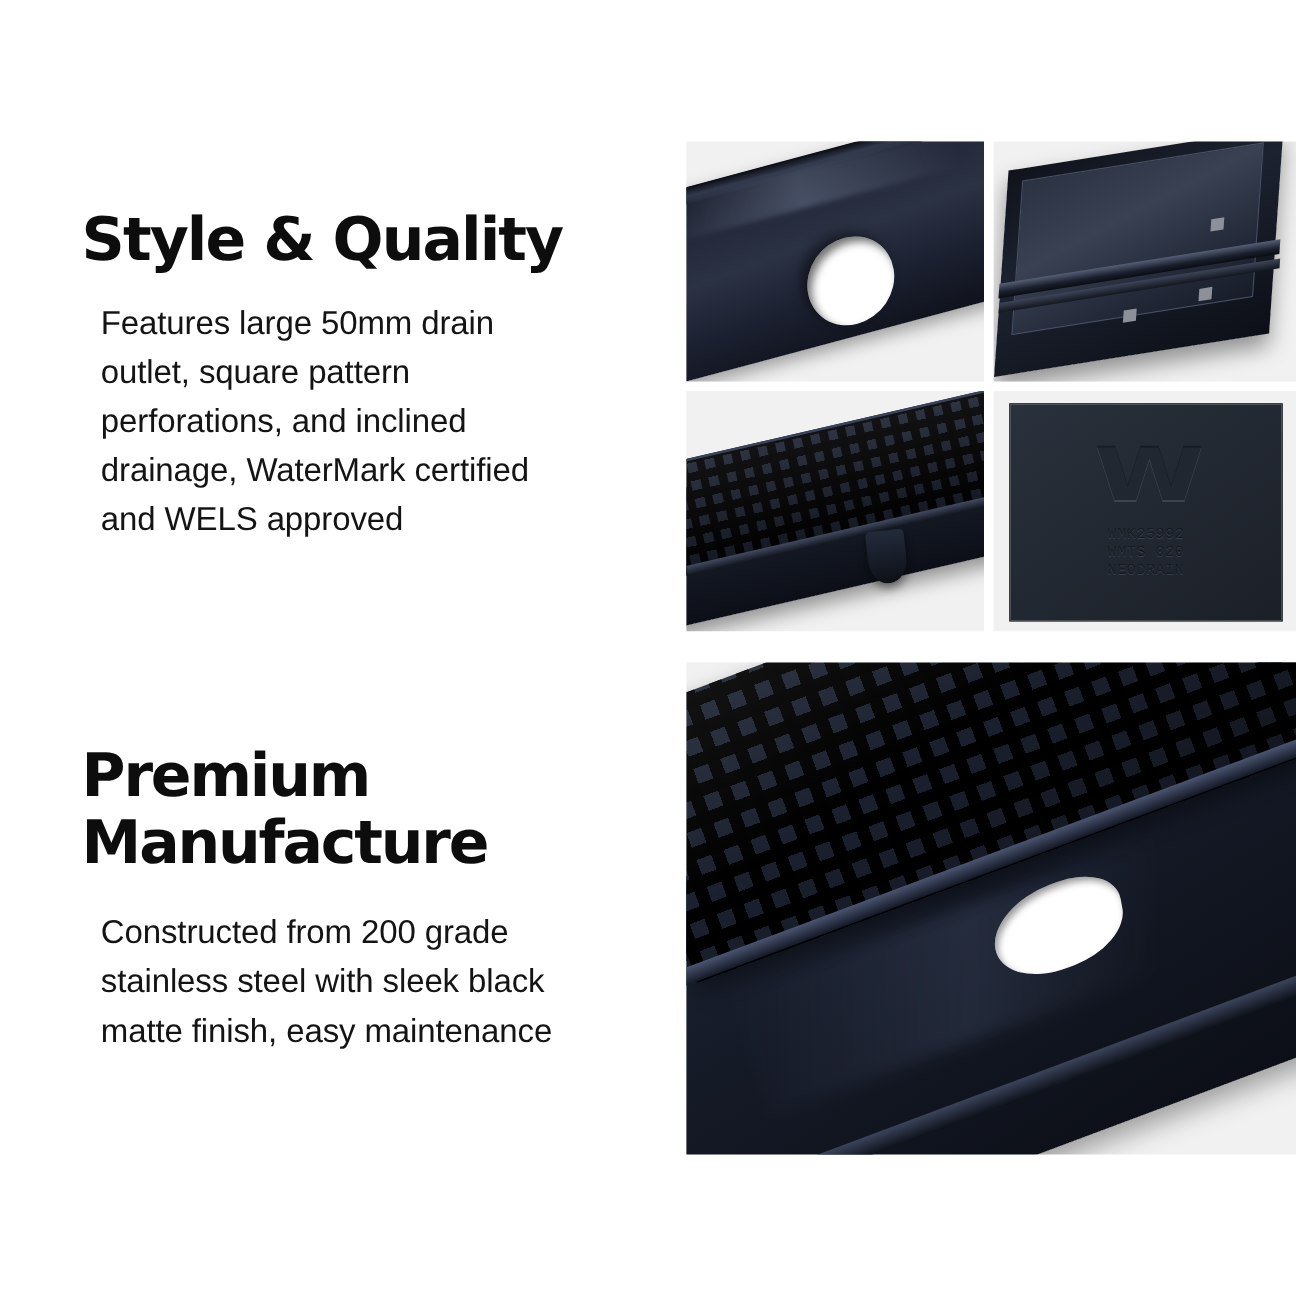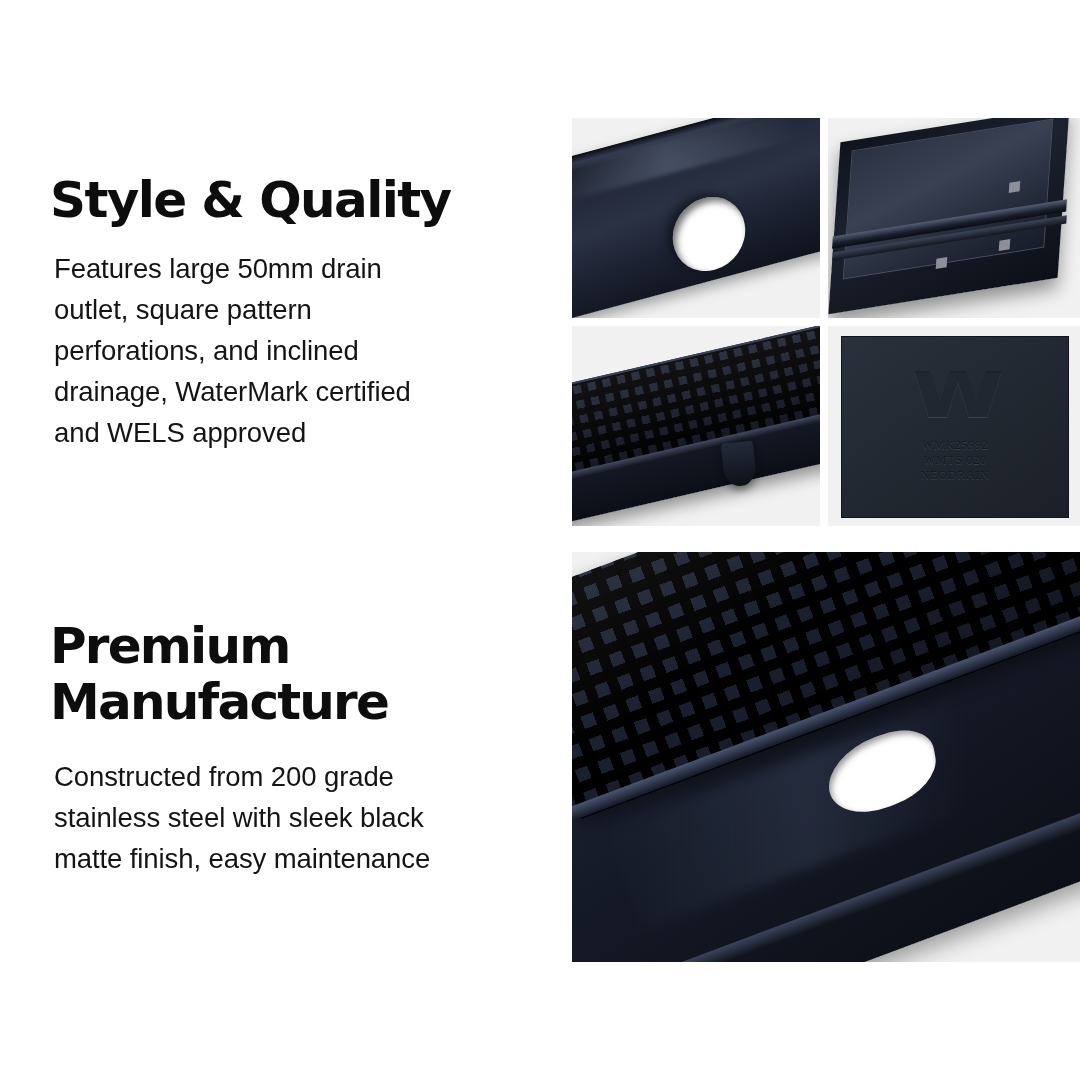--- a/index.html
+++ b/index.html
@@ -6,41 +6,41 @@
   body{
     width:1080px;height:1080px;
     background:#ffffff;
     font-family:"Liberation Sans", sans-serif;
     overflow:hidden;
     position:relative;
   }
   .stage{position:absolute;inset:0;}
 
   
-  .copy-block{position:absolute;left:50px;}
+  .copy-block{position:absolute;left:68px;}
   .block-a{top:172px;width:470px;}
   .block-b{top:618px;width:480px;}
 
   .headline{
     font-family:"DejaVu Sans", sans-serif;
     font-weight:bold;
     font-size:50px;
     line-height:56px;
     letter-spacing:-1.6px;
     color:#0d0d0d;
     margin:0 0 20px 0;
     white-space:pre-line;
   }
   .block-b .headline{margin-bottom:26px;letter-spacing:-1.8px;}
 
   .body-copy{
     font-size:27.5px;
     line-height:41px;
     color:#141414;
-    margin:4px;
+    margin:16px;
     white-space:pre-line;
     letter-spacing:-0.1px;
   }
 
   
   .photo{
     position:absolute;
     background:#f1f1f1;
     overflow:hidden;
   }
@@ -155,21 +155,21 @@
   .t4-w{
     font-family:"DejaVu Sans", sans-serif;
     font-weight:bold;font-size:62px;line-height:60px;
     color:rgba(12,16,22,.55);
     text-shadow:0 1px 0 rgba(150,165,190,.22);
     letter-spacing:-4px;
     transform:scaleX(1.35);
   }
   .t4-lines{
     margin-top:12px;
-    font-family:Liberation Serif, serif;
+    font-family:Liberation Mono, monospace;
     font-size:12.5px;line-height:15px;
     text-align:center;
     color:rgba(10,14,20,.62);
     text-shadow:0 1px 0 rgba(150,165,190,.2);
     letter-spacing:.5px;
   }
 
   
   .hero-channel{
     position:absolute;left:-8%;top:22%;width:120%;height:78%;

